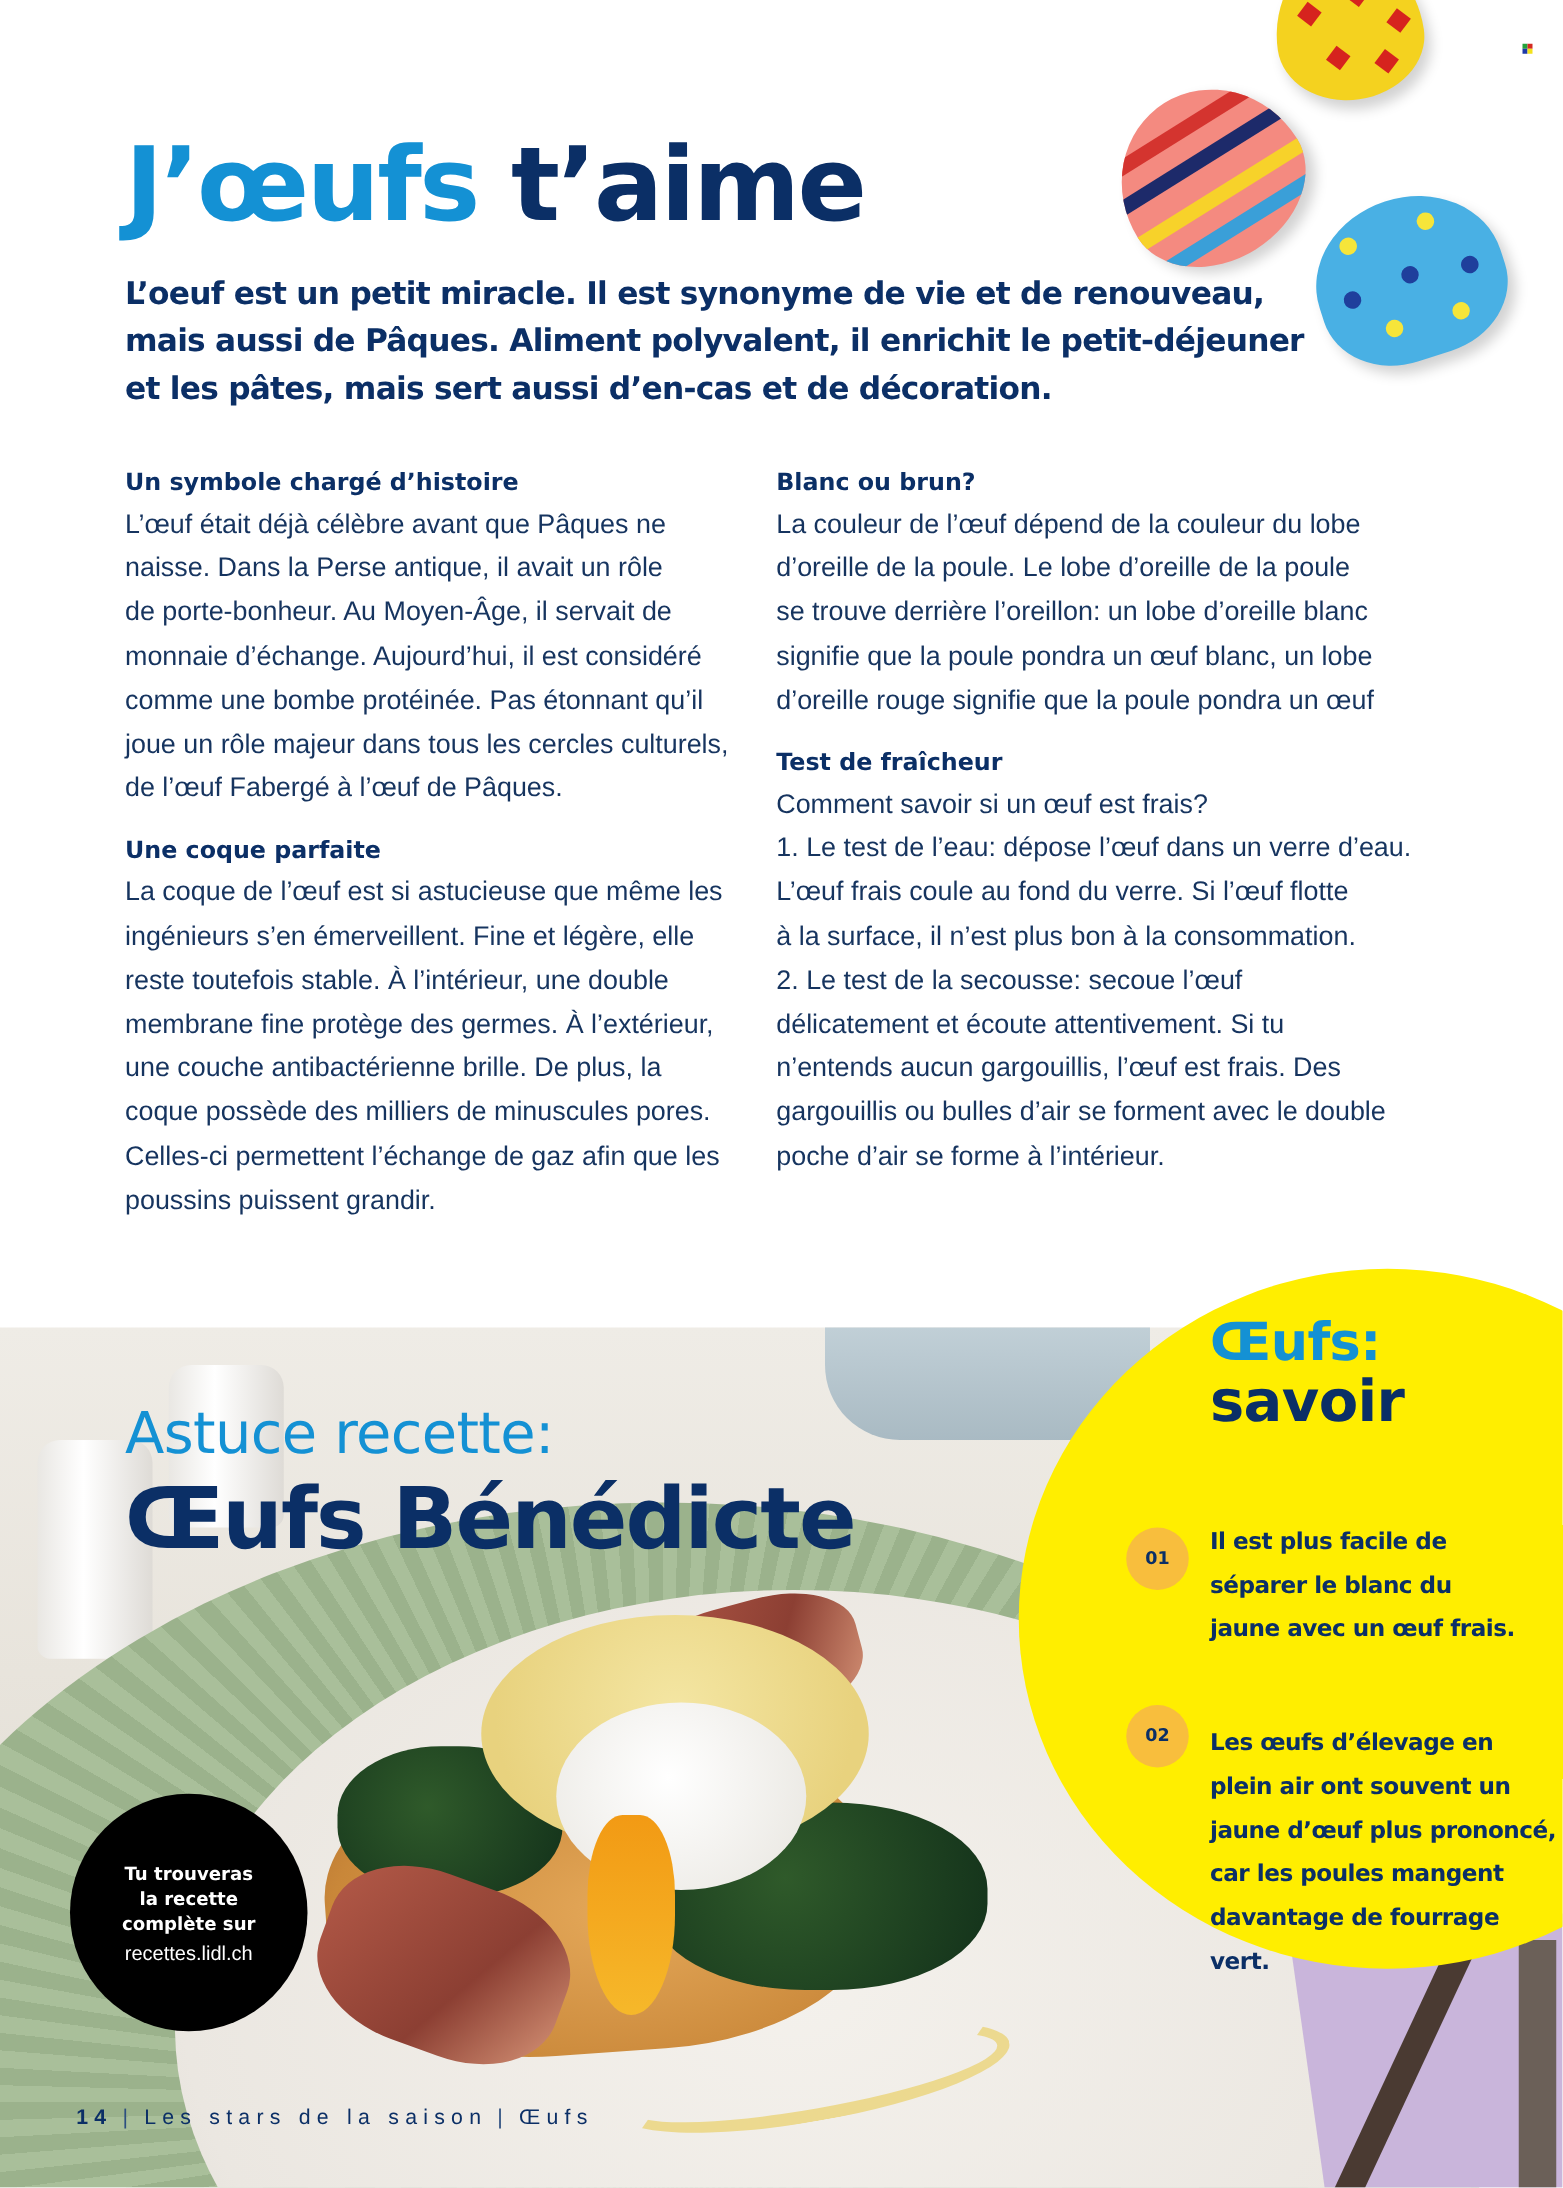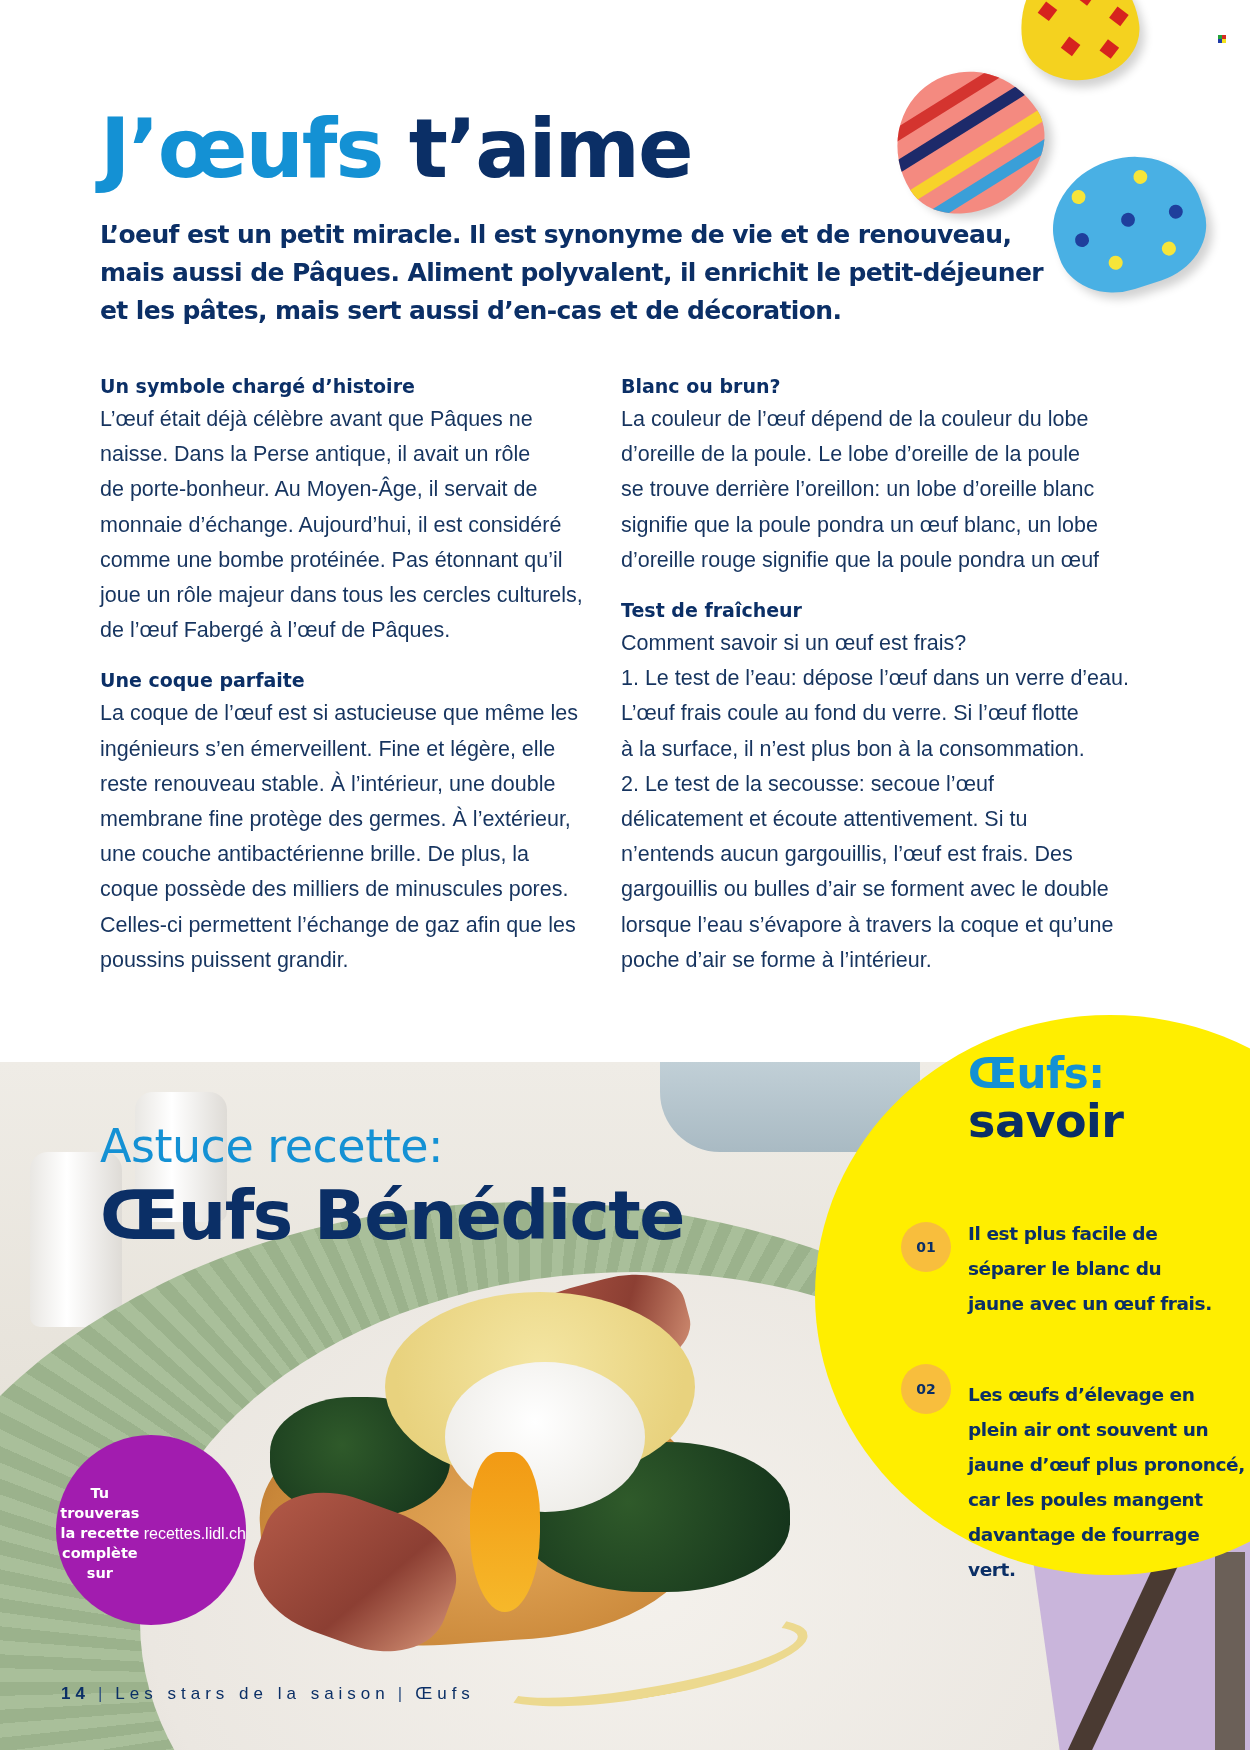--- a/index.html
+++ b/index.html
@@ -56,21 +56,21 @@
   .bacon.a { left: 255px; top: 440px; width: 200px; height: 140px; transform: rotate(20deg); }
   .bacon.b { left: 510px; top: 220px; width: 180px; height: 100px; transform: rotate(-15deg); }
   .sauce { position: absolute; left: 385px; top: 230px; width: 310px; height: 190px; border-radius: 50%; background: radial-gradient(circle at 50% 40%, #f4e6a3, #e8d27e 75%); }
   .poached { position: absolute; left: 445px; top: 300px; width: 200px; height: 150px; border-radius: 50%; background: radial-gradient(circle at 45% 40%, #ffffff, #eceae5 80%); }
   .yolk { position: absolute; left: 470px; top: 390px; width: 70px; height: 160px; border-radius: 40% 40% 50% 50%; background: linear-gradient(180deg, #f29a14, #f6b82a); }
   .hollandaise-drip { position: absolute; left: 490px; top: 565px; width: 320px; height: 70px; border-radius: 50%; border: 10px solid #ecd98f; border-color: transparent #ecd98f #ecd98f transparent; transform: rotate(-10deg); }
 
   .recipe-title-1 { position: absolute; left: 100px; top: 1123px; font-family: "DejaVu Sans", sans-serif; font-weight: normal; font-size: 46px; color: #1491d4; letter-spacing: -0.5px; line-height: 1; }
   .recipe-title-2 { position: absolute; left: 100px; top: 1182px; font-family: "DejaVu Sans", sans-serif; font-weight: bold; font-size: 68px; color: #0b2f66; letter-spacing: -1.5px; line-height: 1; }
 
-  .link-badge { position: absolute; left: 56px; top: 1435px; width: 190px; height: 190px; border-radius: 50%; background: #a21caf; color: #fff; text-align: center; display: flex; align-items: center; justify-content: center; padding-top: 6px; }
+  .link-badge { position: absolute; left: 56px; top: 1435px; width: 190px; height: 190px; border-radius: 50%; background: #000000; color: #fff; text-align: center; display: flex; flex-direction: column; align-items: center; justify-content: center; padding-top: 6px; }
   .link-badge .lb-text { font-family: "DejaVu Sans", sans-serif; font-weight: bold; font-size: 14.5px; line-height: 20px; width: 150px; }
   .link-badge .lb-url { font-family: "Liberation Sans", sans-serif; font-size: 16px; line-height: 24px; margin-top: 2px; }
 
   
   .tips-circle { position: absolute; left: 815px; top: 1015px; width: 590px; height: 560px; border-radius: 50%; background: #ffee00; }
   .tips { position: absolute; left: 968px; top: 1052px; width: 282px; }
   .tips .h-a { font-family: "DejaVu Sans", sans-serif; font-weight: bold; font-size: 42px; line-height: 44px; color: #1491d4; letter-spacing: -0.5px; }
   .tips .h-b { font-family: "DejaVu Sans", sans-serif; font-weight: bold; font-size: 46px; line-height: 50px; color: #0b2f66; letter-spacing: -0.5px; }
   .tip { position: absolute; left: 968px; width: 282px; font-family: "DejaVu Sans", sans-serif; font-weight: bold; font-size: 18.5px; line-height: 35px; color: #0b2f66; letter-spacing: -0.4px; }
   .tip-1 { top: 1216px; }
@@ -140,21 +140,21 @@
       <span class="line">comme une bombe protéinée. Pas étonnant qu’il</span>
       <span class="line">joue un rôle majeur dans tous les cercles culturels,</span>
       <span class="line">de l’œuf Fabergé à l’œuf de Pâques.</span>
     </p>
   </section>
   <section>
     <h3>Une coque parfaite</h3>
     <p>
       <span class="line">La coque de l’œuf est si astucieuse que même les</span>
       <span class="line">ingénieurs s’en émerveillent. Fine et légère, elle</span>
-      <span class="line">reste renouveau stable. À l’intérieur, une double</span>
+      <span class="line">reste toutefois stable. À l’intérieur, une double</span>
       <span class="line">membrane fine protège des germes. À l’extérieur,</span>
       <span class="line">une couche antibactérienne brille. De plus, la</span>
       <span class="line">coque possède des milliers de minuscules pores.</span>
       <span class="line">Celles-ci permettent l’échange de gaz afin que les</span>
       <span class="line">poussins puissent grandir.</span>
     </p>
   </section>
 </div>
 
 <div class="col col-right">
@@ -172,21 +172,20 @@
     <h3>Test de fraîcheur</h3>
     <p>
       <span class="line">Comment savoir si un œuf est frais?</span>
       <span class="line">1. Le test de l’eau: dépose l’œuf dans un verre d’eau.</span>
       <span class="line">L’œuf frais coule au fond du verre. Si l’œuf flotte</span>
       <span class="line">à la surface, il n’est plus bon à la consommation.</span>
       <span class="line">2. Le test de la secousse: secoue l’œuf</span>
       <span class="line">délicatement et écoute attentivement. Si tu</span>
       <span class="line">n’entends aucun gargouillis, l’œuf est frais. Des</span>
       <span class="line">gargouillis ou bulles d’air se forment avec le double</span>
-      <span class="line">lorsque l’eau s’évapore à travers la coque et qu’une</span>
       <span class="line">poche d’air se forme à l’intérieur.</span>
     </p>
   </section>
 </div>
 
 <div class="photo">
   <div class="bowl"></div>
   <div class="shaker s1"></div>
   <div class="shaker s2"></div>
   <div class="plate-outer"></div>

